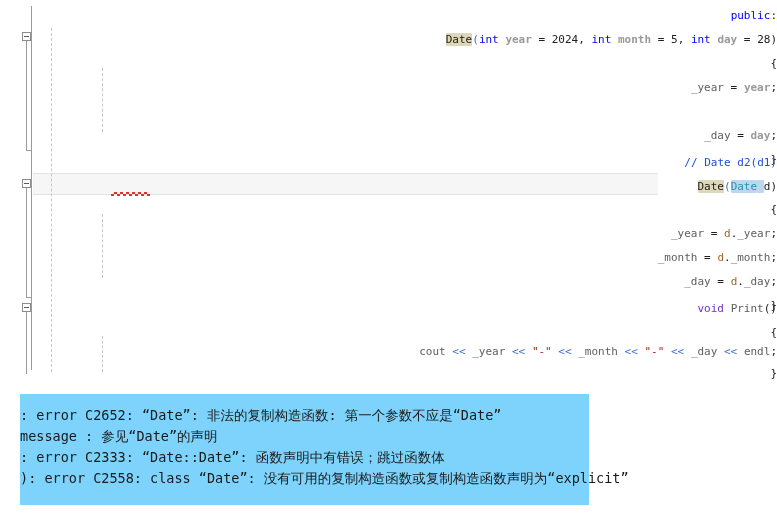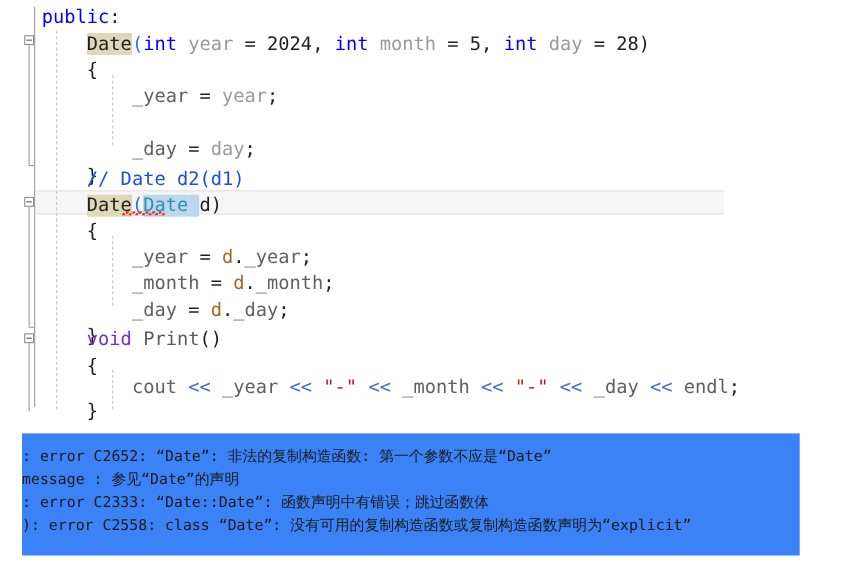--- a/index.html
+++ b/index.html
@@ -79,23 +79,24 @@
     border-left: 1px dashed #c6c6c6;
   }
 
   
   .line {
     position: absolute;
     left: 0;
     width: 777px;
     height: 24px;
     line-height: 24px;
-    font-size: 17px;
+    font-size: 11px;
     white-space: pre;
     font-family: "DejaVu Sans Mono", monospace;
+    text-align: right;
   }
   .code-text { padding-left: 38px; display: inline-block; }
 
   
   .cur-line-band {
     position: absolute;
     left: 33px;
     width: 625px;
     height: 22px;
     background: #f6f6f6;
@@ -105,21 +106,21 @@
   }
 
   
   .kw      { color: #0000ff; }
   .kw2     { color: #7030d0; }
   .plain   { color: #202020; }
   .type    { color: #2b91af; }
   .comment { color: #1d4ed8; }
   .num     { color: #202020; }
   .str     { color: #b52020; }
-  .param   { color: #9a9a9a; }
+  .param   { color: #9a9a9a; font-weight: bold; }
   .member  { color: #606060; }
   .localv  { color: #9c6a24; }
   .func    { color: #5a5a5a; }
   .opblue  { color: #3c6fd0; }
 
   
   .hl-ref {
     background: #ded8b8;
     border-radius: 1px;
   }
@@ -137,23 +138,23 @@
       radial-gradient(circle at 4.5px 1px, #e03030 1.2px, transparent 1.4px);
     background-size: 6px 4px;
     background-repeat: repeat-x;
   }
 
   
   #error-panel {
     position: absolute;
     left: 20px;
     top: 394px;
-    width: 707px;
+    width: 569px;
     height: 111px;
-    background: #3b82f6;
+    background: #7dd3fc;
   }
   .err-line {
     position: absolute;
     left: 0;
     height: 21px;
     line-height: 21px;
     font-size: 13.5px;
     color: #1a1a1a;
     white-space: pre;
     font-family: "DejaVu Sans Mono", "DejaVu Sans", monospace;

